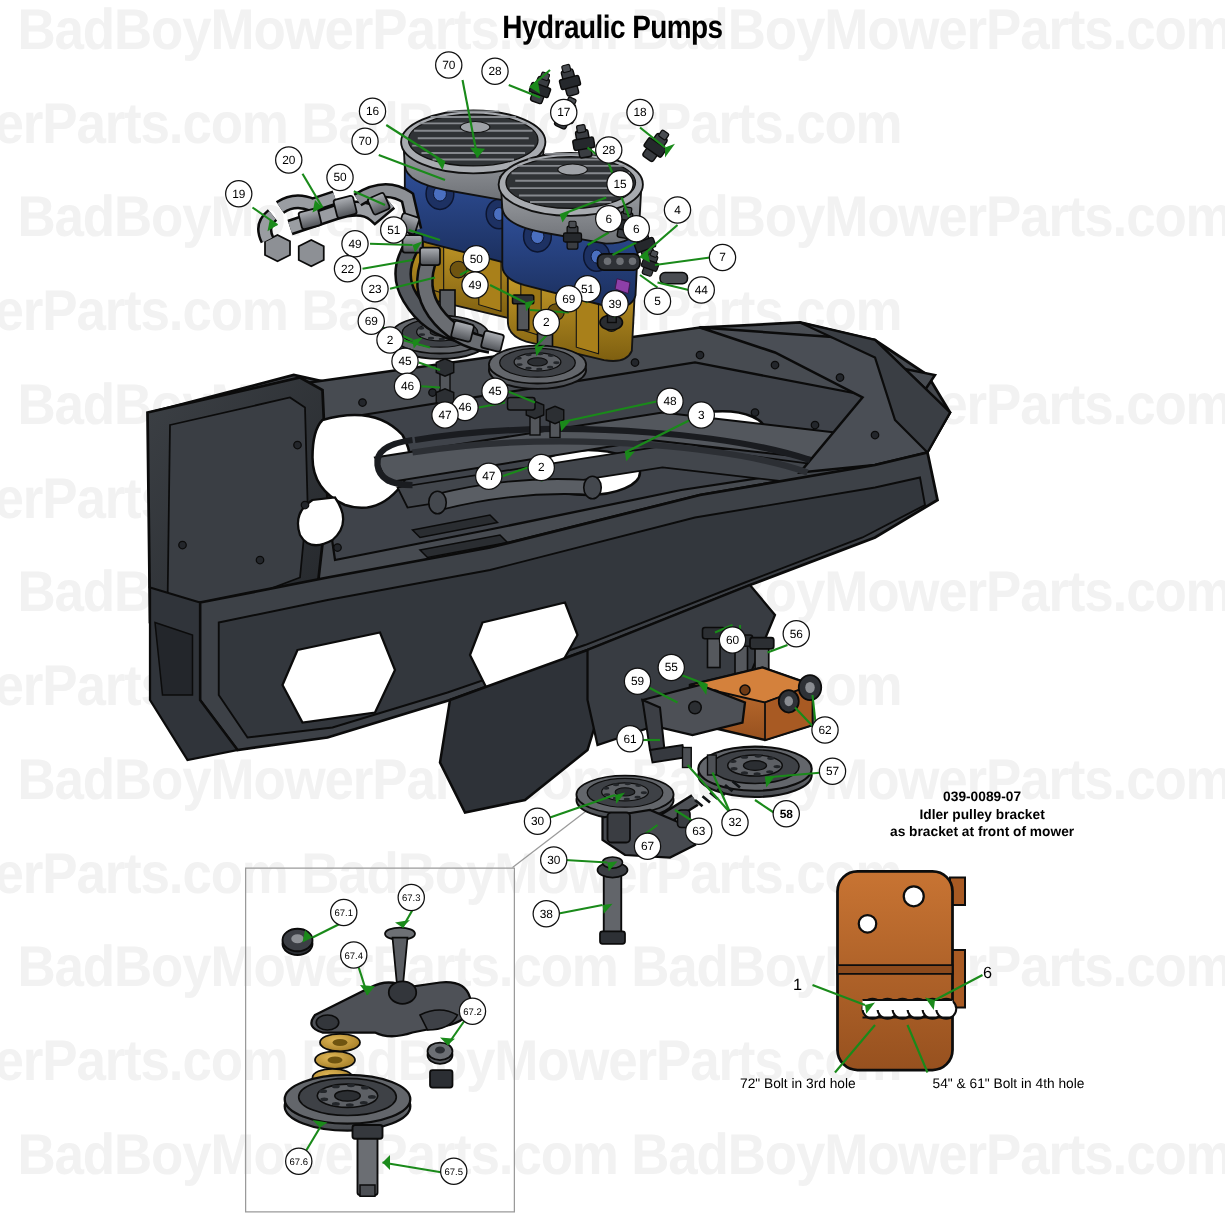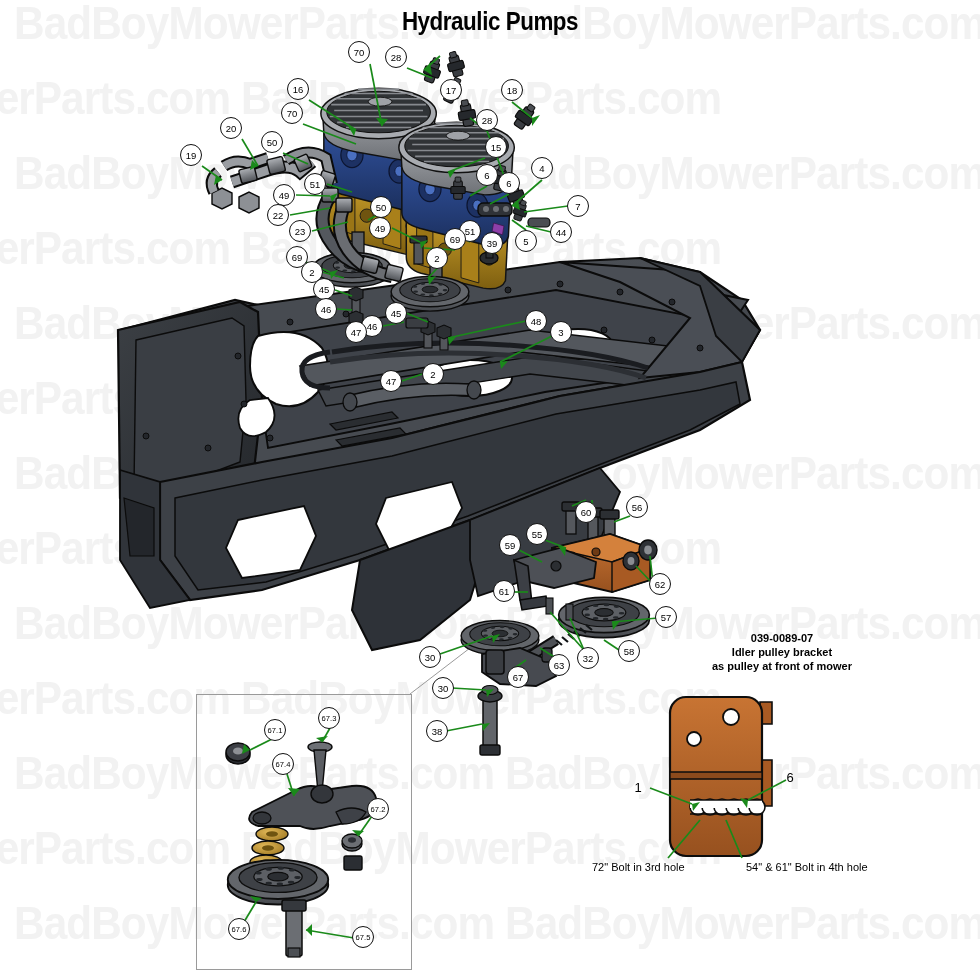--- a/index.html
+++ b/index.html
@@ -617,21 +617,21 @@
   </svg>
 
   <div id="title">Hydraulic Pumps</div>
 
 
   <div id="inset-box"></div>
 
   <div class="caption" id="cap-idler">
     <div>039-0089-07</div>
     <div>Idler pulley bracket</div>
-    <div>as pulley at front of mower</div>
+    <div>as bracket at front of mower</div>
   </div>
 
   <div class="bolt-note" id="note-72">72" Bolt in 3rd hole</div>
   <div class="bolt-note" id="note-5461">54" &amp; 61" Bolt in 4th hole</div>
 
   <div id="callout-layer">
       <div class="cal" style="left: 348px; top: 41px;">70</div>
       <div class="cal" style="left: 440px; top: 34px; margin-top: 45px;">17</div>
       <div class="cal" style="left: 385px; top: 46px;">28</div>
       <div class="cal" style="left: 287px; top: 78px;">16</div>
@@ -670,21 +670,21 @@
       <div class="cal" style="left: 380px; top: 370px;">47</div>
       <div class="cal" style="left: 422px; top: 363px;">2</div>
       <div class="cal" style="left: 575px; top: 478px; margin-top: 23px;">60</div>
       <div class="cal" style="left: 626px; top: 496px;">56</div>
       <div class="cal" style="left: 526px; top: 523px;">55</div>
       <div class="cal" style="left: 499px; top: 534px;">59</div>
       <div class="cal" style="left: 649px; top: 573px;">62</div>
       <div class="cal" style="left: 493px; top: 580px;">61</div>
       <div class="cal" style="left: 655px; top: 606px;">57</div>
       <div class="cal" style="left: 577px; top: 647px;">32</div>
-      <div class="cal" style="left: 618px; top: 640px;">58</div>
+      <div class="cal" style="left: 618px; top: 640px; font-weight: bold;">58</div>
       <div class="cal" style="left: 548px; top: 654px;">63</div>
       <div class="cal" style="left: 419px; top: 646px;">30</div>
       <div class="cal" style="left: 432px; top: 677px;">30</div>
       <div class="cal" style="left: 507px; top: 666px;">67</div>
       <div class="cal" style="left: 426px; top: 720px;">38</div>
       <div class="cal sm" style="left: 264px; top: 719px;">67.1</div>
       <div class="cal sm" style="left: 318px; top: 707px;">67.3</div>
       <div class="cal sm" style="left: 272px; top: 753px;">67.4</div>
       <div class="cal sm" style="left: 367px; top: 798px;">67.2</div>
       <div class="cal sm" style="left: 228px; top: 918px;">67.6</div>

